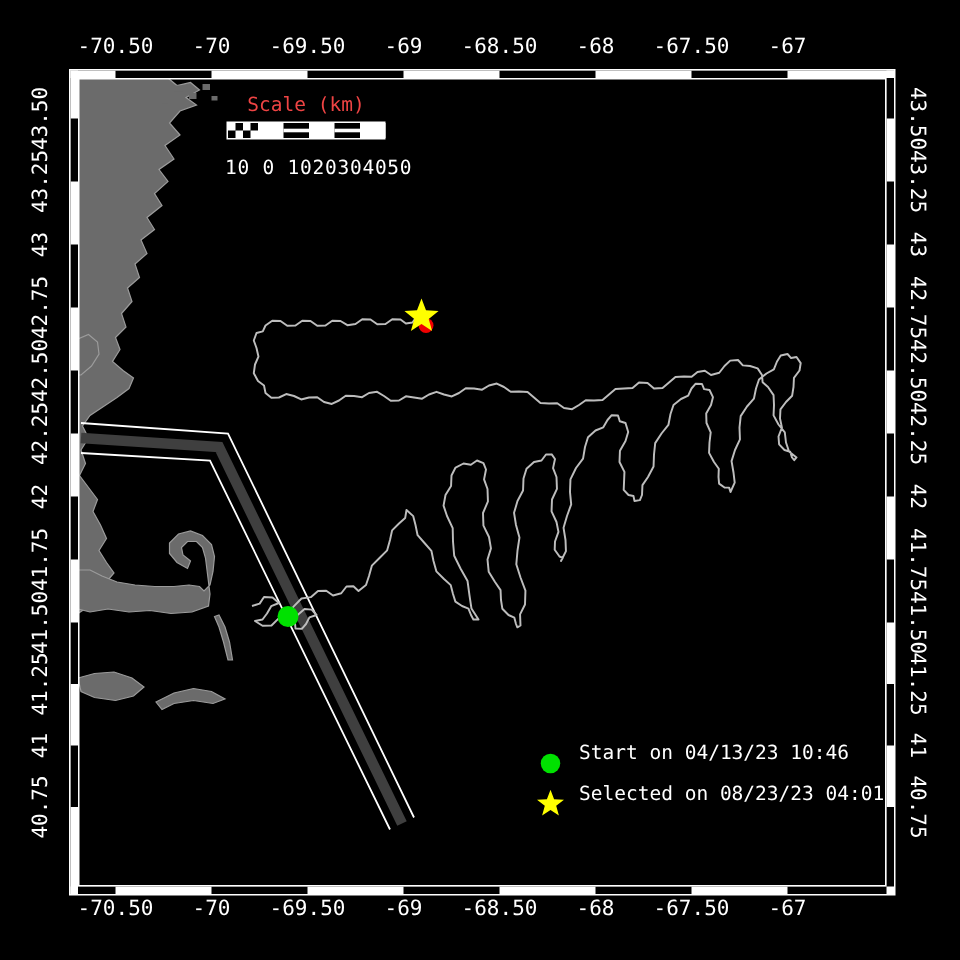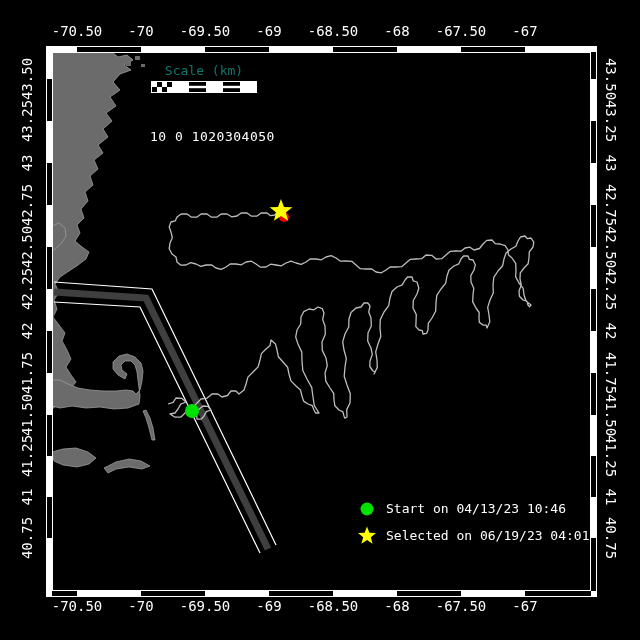--- a/index.html
+++ b/index.html
@@ -3,24 +3,24 @@
 <meta charset="utf-8">
 <style>
   html,body{margin:0;padding:0;background:#000;}
   #screenshot{position:relative;width:640px;height:640px;background:#000;overflow:hidden;
     font-family:"DejaVu Sans Mono","Liberation Mono",monospace;}
   #mapsvg{position:absolute;left:0;top:0;}
   .axis-label{position:absolute;color:#fff;font-size:14px;white-space:nowrap;
     transform:translate(-50%,-50%);}
   .axis-label.vert-l{transform:translate(-50%,-50%) rotate(-90deg);}
   .axis-label.vert-r{transform:translate(-50%,-50%) rotate(90deg);}
-  #scalebar-title{position:absolute;color:#0f766e;font-size:13px;transform:translateX(-50%);white-space:nowrap;}
+  #scalebar-title{position:absolute;color:#ef4444;font-size:13px;transform:translateX(-50%);white-space:nowrap;}
   #scalebar-ticks{position:absolute;color:#fff;font-size:13px;letter-spacing:.5px;white-space:nowrap;}
   #legend{position:absolute;left:356px;top:495px;}
-  .legend-row{display:flex;align-items:center;height:27px;}
+  .legend-row{display:flex;height:27px;}
   .legend-marker{width:22px;display:flex;justify-content:center;align-items:center;}
   .legend-label{color:#fff;font-size:13px;margin-left:8px;white-space:nowrap;}
 </style>
 </head>
 <body>
 
 <div id="screenshot">
   <svg id="mapsvg" width="640" height="640">
       <defs>
         <clipPath id="mapclip">
@@ -126,32 +126,32 @@
       <div class="axis-label vert-r" style="left: 611px; top: 247px;">42.50</div>
       <div class="axis-label vert-r" style="left: 611px; top: 289px;">42.25</div>
       <div class="axis-label vert-r" style="left: 611px; top: 331px;">42</div>
       <div class="axis-label vert-r" style="left: 611px; top: 373px;">41.75</div>
       <div class="axis-label vert-r" style="left: 611px; top: 415px;">41.50</div>
       <div class="axis-label vert-r" style="left: 611px; top: 456px;">41.25</div>
       <div class="axis-label vert-r" style="left: 611px; top: 497px;">41</div>
       <div class="axis-label vert-r" style="left: 611px; top: 538px;">40.75</div>
     </div>
   <div id="scalebar-title" style="left:204px;top:63px;">Scale (km)</div>
-  <div id="scalebar-ticks" style="left:150px;top:105px;margin-top:24px;">10 0 1020304050</div>
+  <div id="scalebar-ticks" style="left:150px;top:105px;">10 0 1020304050</div>
   <div id="legend">
       <div class="legend-row">
         <div class="legend-marker">
           <svg width="20" height="20">
             <circle cx="10" cy="10" r="6.5" fill="#00e100"></circle>
           </svg>
         </div>
         <div class="legend-label">Start on 04/13/23 10:46</div>
       </div>
       <div class="legend-row">
         <div class="legend-marker">
           <svg width="20" height="20">
             <polygon points="10.0,0.5 12.4,6.8 19.0,7.1 13.8,11.2 15.6,17.7 10.0,14.0 4.4,17.7 6.2,11.2 1.0,7.1 7.6,6.8" fill="#ffff00"></polygon>
           </svg>
         </div>
-        <div class="legend-label">Selected on 06/19/23 04:01</div>
+        <div class="legend-label">Selected on 08/23/23 04:01</div>
       </div>
     </div>
 </div>
 
 </body></html>

